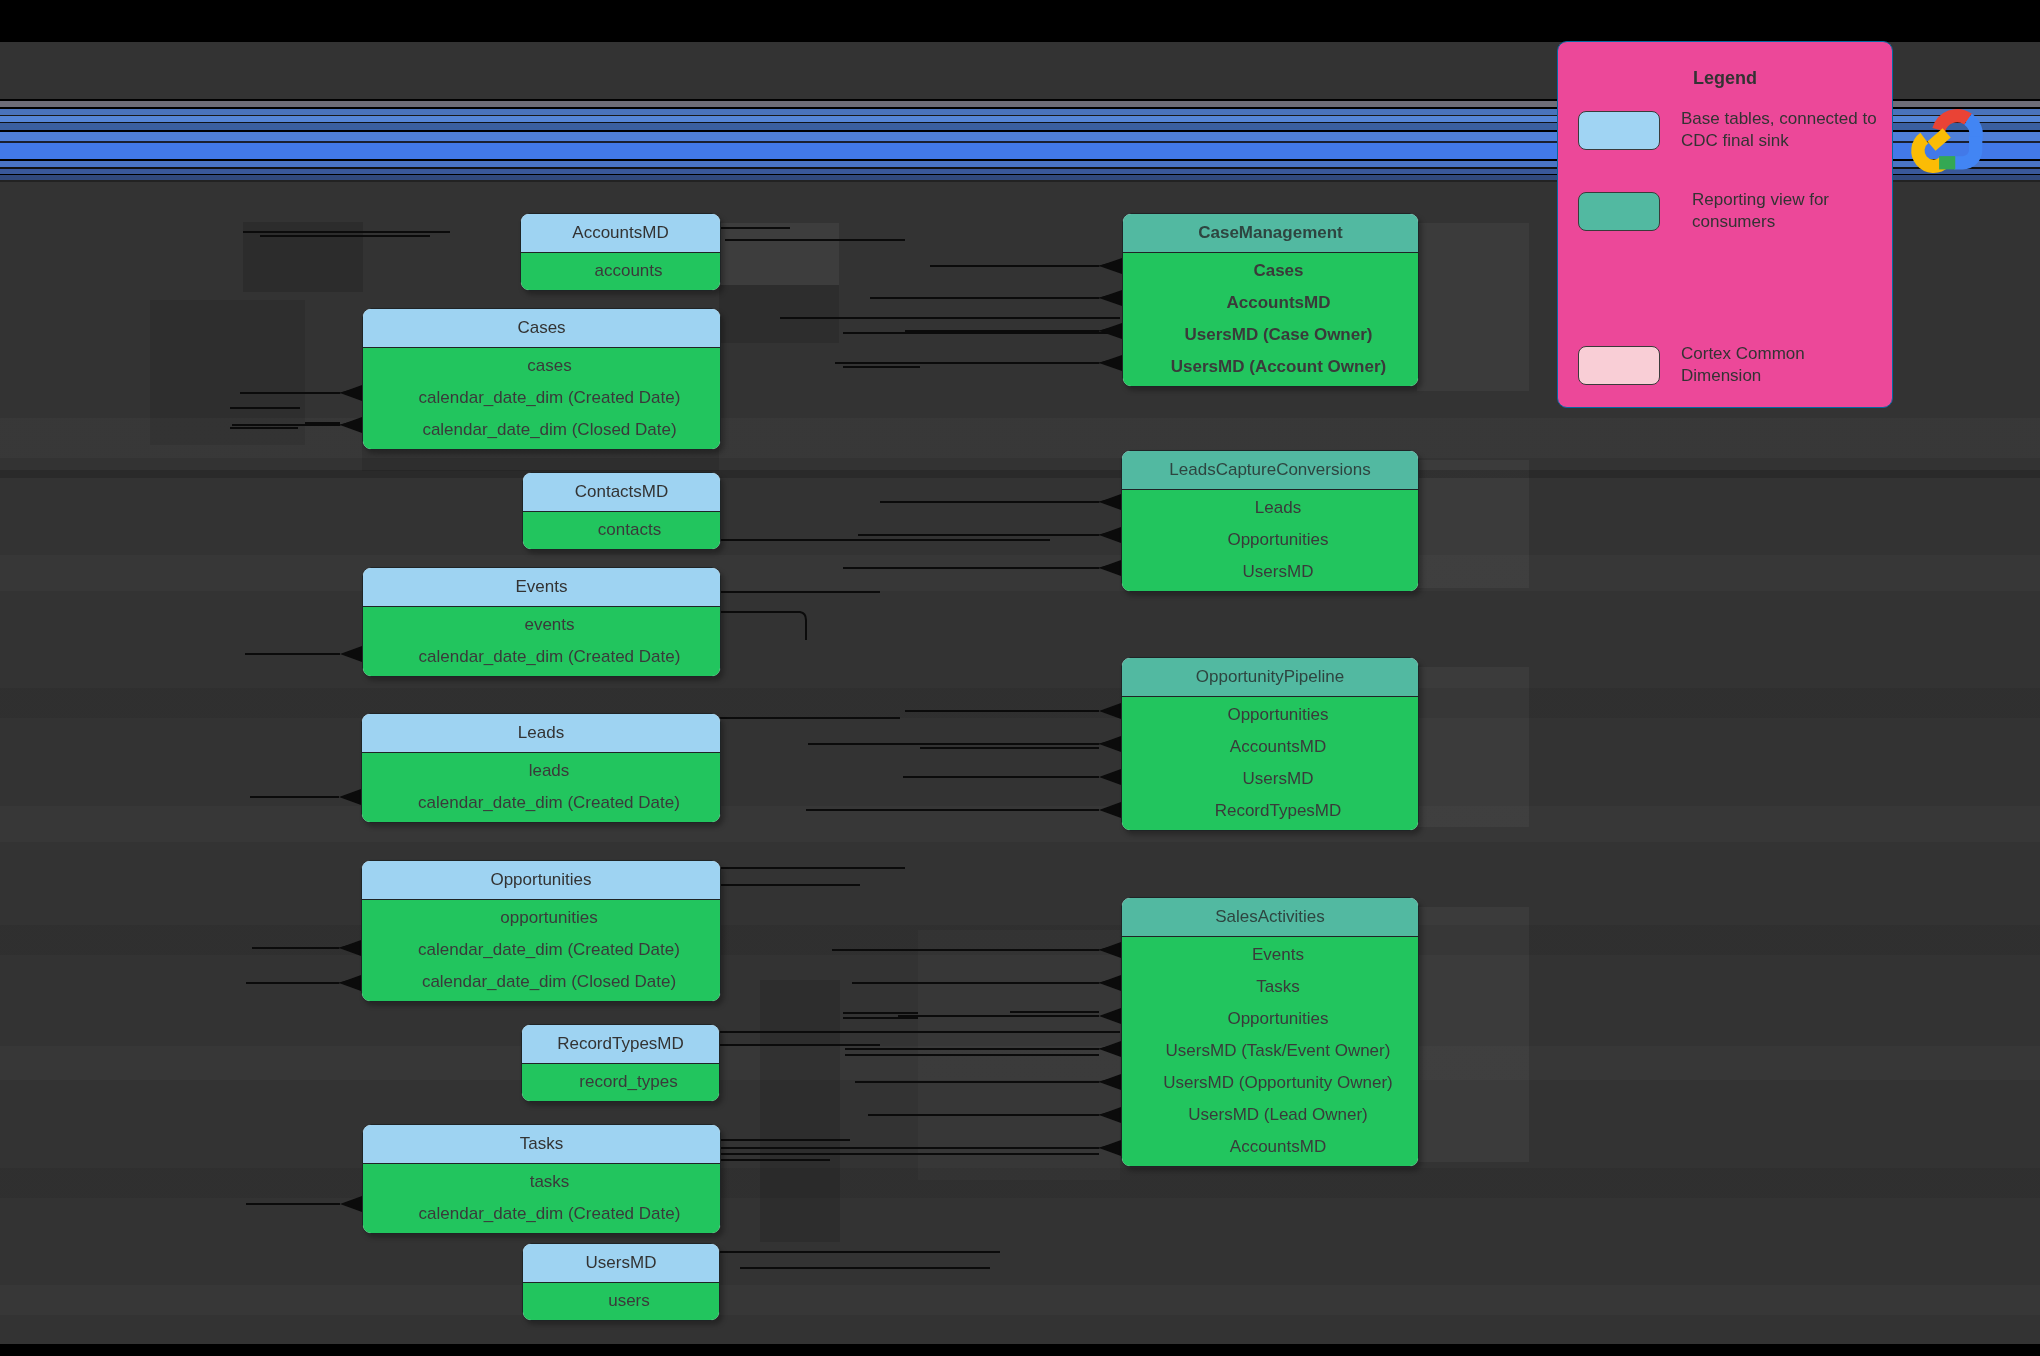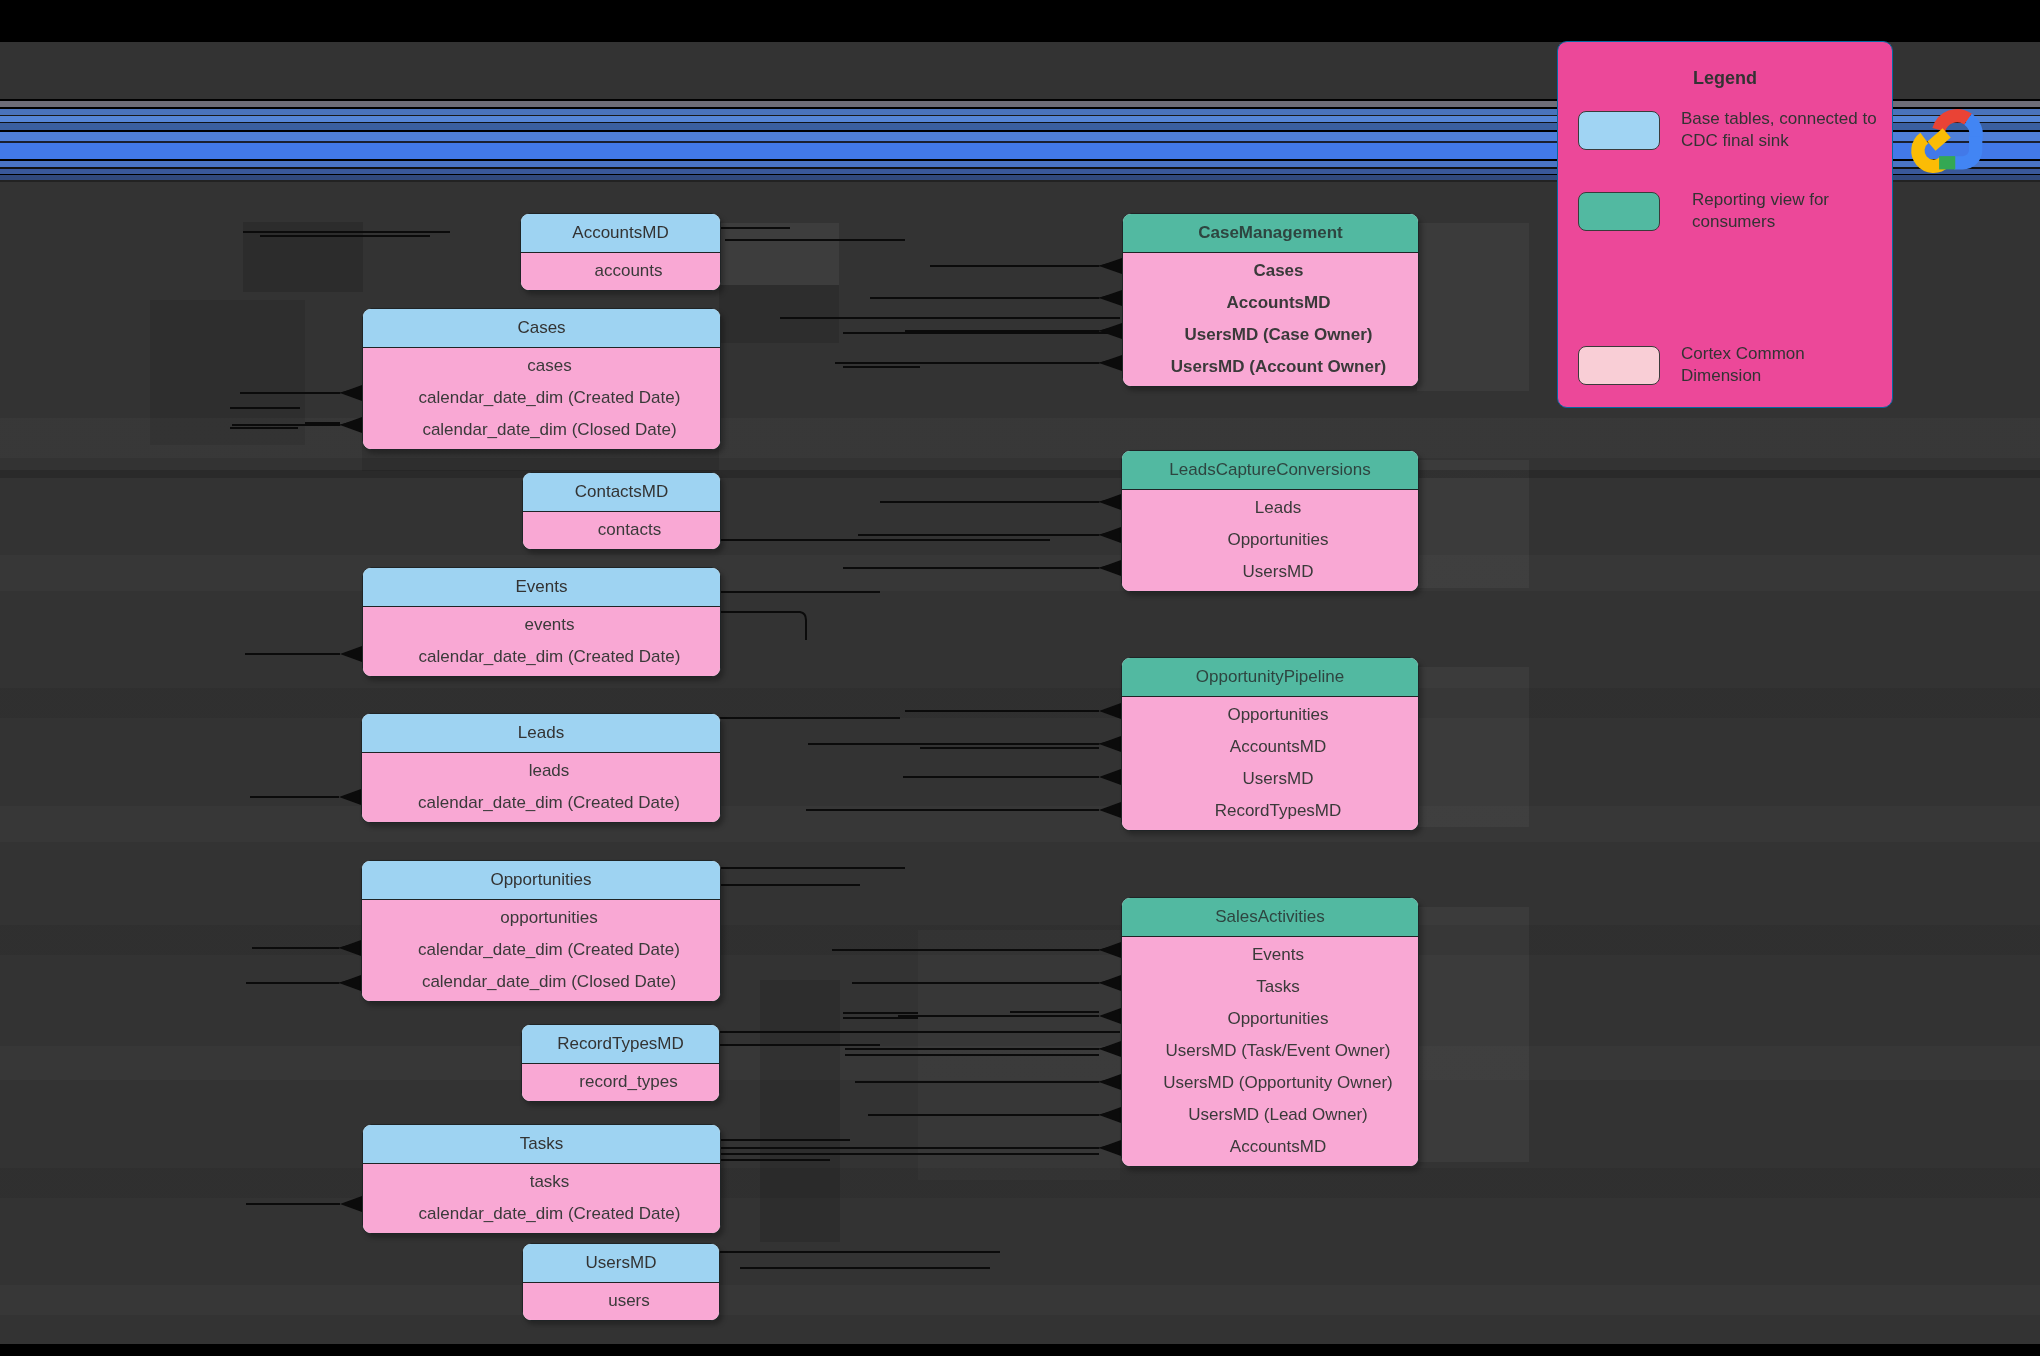--- a/index.html
+++ b/index.html
@@ -69,21 +69,21 @@
   #wires{position:absolute;left:0;top:0;z-index:2;}
   #gcp-logo{position:absolute;left:1903px;top:100px;width:95px;height:79px;z-index:2;}
 
   .table{position:absolute;z-index:3;border:1.5px solid #1f2426;border-radius:9px;
          background:#ffffff;box-shadow:3px 4px 5px rgba(0,0,0,.28);overflow:hidden;}
   .table .hd{height:38px;display:flex;align-items:center;justify-content:center;
          font-size:17px;color:#333;border-bottom:1.5px solid #1f2426;}
   .base .hd{background:#9ed3f2;}
   .view .hd{background:#52b9a1;color:#2e4540;}
   .dim  .hd{background:#f9ced6;}
-  .table .bd{background:#f9a8d4;padding:2px 0 3px 16px;}
+  .table .bd{background:#22c55e;padding:2px 0 3px 16px;}
   .table .row{height:32px;display:flex;align-items:center;justify-content:center;
          font-size:17px;color:#3a3a3a;white-space:nowrap;}
   .dim .bd{height:32px;}
 
   #dim{left:41px;top:212px;width:198px;}
   #t0{left:520px;top:213px;width:199px;}
   #t1{left:362px;top:308px;width:357px;}
   #t2{left:522px;top:472px;width:197px;}
   #t3{left:362px;top:567px;width:357px;}
   #t4{left:361px;top:713px;width:358px;}

